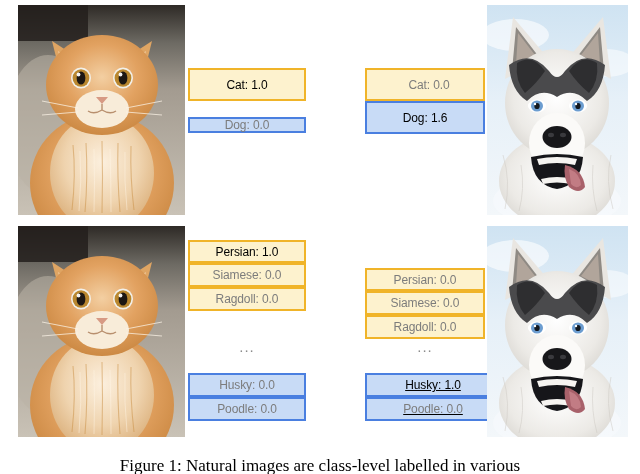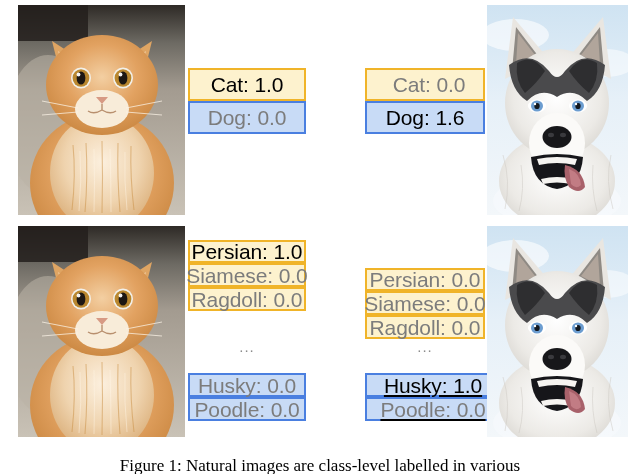--- a/index.html
+++ b/index.html
@@ -11,21 +11,21 @@
 
   
   .photo{position:absolute;overflow:hidden;}
   .photo svg{display:block;width:100%;height:100%;}
 
   
   .label-col{position:absolute;}
   .lbl{
     box-sizing:border-box;
     display:flex;align-items:center;justify-content:center;
-    font-size:21px;line-height:1;
+    font-size:12px;line-height:1;
     white-space:nowrap;
     letter-spacing:-0.1px;
   }
   .lbl.cat{background:#fdf2ce;border:2px solid #f0b429;}
   .lbl.dog{background:#c8dbf6;border:2px solid #4a7fe0;}
   .lbl.on{color:#000000;}
   .lbl.off{color:#7c7c7c;}
 
   .ellipsis{
     position:absolute;text-align:center;color:#8c8c8c;
@@ -114,21 +114,21 @@
         <path d="M92 144 Q93 176 93 207"></path>
           <path d="M107 147 Q106 176 109 205"></path>
       </g>
     </svg>
   </div>
 
   <div class="label-col" style="left:188px;top:68px;width:118px;">
     <div class="lbl cat on" style="height:33px;">
       <span>Cat: 1.0</span>
     </div>
-    <div class="lbl dog off" style="height:33px;margin-top:0px;">
+    <div class="lbl dog off" style="height:16px;margin-top:16px;">
       <span>Dog: 0.0</span>
     </div>
   </div>
 
   <div class="label-col" style="left:365px;top:68px;width:120px;">
     <div class="lbl cat off" style="height:33px;padding-left:8px;">
       <span>Cat: 0.0</span>
     </div>
     <div class="lbl dog on" style="height:33px;">
       <span>Dog: 1.6</span>

